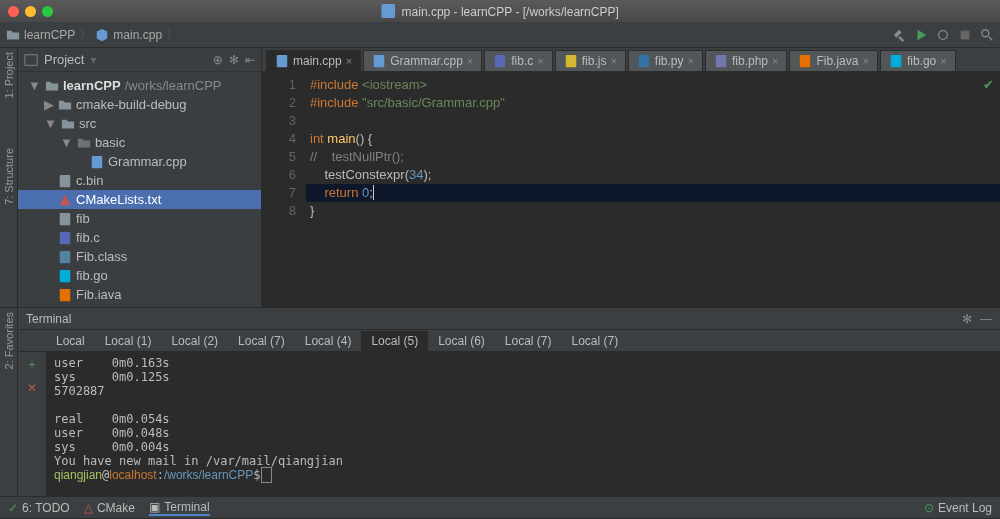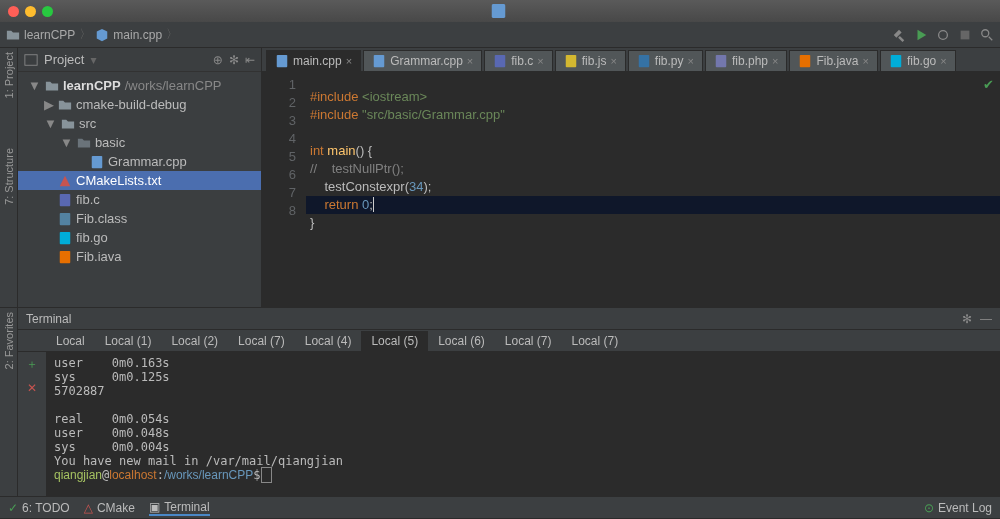--- a/index.html
+++ b/index.html
@@ -28,21 +28,21 @@
 .tree-item .pad{display:inline-block}
 .tree-item svg{flex-shrink:0}
 .dim{color:#888}
 .editor{flex:1;display:flex;flex-direction:column;background:#2b2b2b}
 .file-tabs{height:24px;background:#3c3f41;display:flex;align-items:flex-end;border-bottom:1px solid #2b2b2b;padding-left:4px}
 .file-tab{display:flex;align-items:center;gap:4px;padding:3px 8px;background:#515658;color:#bbb;font-size:12px;border:1px solid #2b2b2b;border-bottom:none;cursor:pointer;margin-right:2px}
 .file-tab.active{background:#2b2b2b}
 .file-tab .close{color:#888;font-size:11px}
 .code-area{flex:1;display:flex;background:#2b2b2b;font-family:Menlo,Consolas,monospace;font-size:13px;line-height:18px;position:relative}
 .gutter{width:44px;text-align:right;color:#606366;padding:4px 10px 4px 4px;user-select:none}
-.code{flex:1;padding:16px 0;white-space:pre}
+.code{flex:1;padding:4px 0;white-space:pre}
 .code-line{padding-left:4px}
 .code-line.cur{background:#0f172a}
 .kw{color:#cc7832}.str{color:#6a8759}.cmt{color:#808080}.num{color:#6897bb}.fn{color:#ffc66d}.inc{color:#cc7832}
 .caret{border-right:1px solid #ccc}
 .check{position:absolute;right:6px;top:4px;color:#499c54}
 .terminal-wrap{height:189px;border-top:1px solid #2b2b2b;background:#2b2b2b;display:flex}
 .term-side{width:18px;background:#3c3f41;border-right:1px solid #2b2b2b;display:flex;flex-direction:column;align-items:center;padding-top:4px;gap:50px}
 .term-main{flex:1;display:flex;flex-direction:column}
 .term-header{height:22px;background:#3c3f41;display:flex;align-items:center;padding:0 8px;border-bottom:1px solid #2b2b2b}
 .term-header .tools{margin-left:auto;display:flex;gap:8px;color:#888}
@@ -66,20 +66,21 @@
 <div class="titlebar">
   <div class="traffic">
     <div class="dot r"></div>
     <div class="dot y"></div>
     <div class="dot g"></div>
   </div>
   <div class="title">
     <svg class="ic" viewBox="0 0 16 16">
         <rect width="16" height="16" fill="#659ad2" rx="2"></rect>
       </svg>
+    <span>main.cpp - learnCPP - [/works/learnCPP]</span>
   </div>
 </div>
 
 <div class="navbar">
   <div class="navpath">
     <svg class="ic" viewBox="0 0 16 16">
         <path fill="#87939a" d="M1 3h5l2 2h7v8H1z"></path>
       </svg>
     <span>learnCPP</span>
     <span class="chev">〉</span>
@@ -162,27 +163,43 @@
           <span>basic</span>
         </div>
         <div class="tree-item">
           <span class="pad" style="width:50px"></span>
           <span style="width:10px"></span>
           <svg class="ic" viewBox="0 0 16 16">
             <rect width="12" height="14" x="2" y="1" fill="#659ad2" rx="1"></rect>
           </svg>
           <span>Grammar.cpp</span>
         </div>
+        <div class="tree-item">
+          <span class="pad" style="width:18px"></span>
+          <span style="width:10px"></span>
+          <svg class="ic" viewBox="0 0 16 16">
+            <rect width="12" height="14" x="2" y="1" fill="#87939a" rx="1"></rect>
+          </svg>
+          <span>c.bin</span>
+        </div>
         <div class="tree-item sel">
           <span class="pad" style="width:18px"></span>
           <span style="width:10px"></span>
           <svg class="ic" viewBox="0 0 16 16">
             <polygon fill="#c75450" points="8,2 14,14 2,14"></polygon>
           </svg>
           <span>CMakeLists.txt</span>
+        </div>
+        <div class="tree-item">
+          <span class="pad" style="width:18px"></span>
+          <span style="width:10px"></span>
+          <svg class="ic" viewBox="0 0 16 16">
+            <rect width="12" height="14" x="2" y="1" fill="#87939a" rx="1"></rect>
+          </svg>
+          <span>fib</span>
         </div>
         <div class="tree-item">
           <span class="pad" style="width:18px"></span>
           <span style="width:10px"></span>
           <svg class="ic" viewBox="0 0 16 16">
             <rect width="12" height="14" x="2" y="1" fill="#5968b2" rx="1"></rect>
           </svg>
           <span>fib.c</span>
         </div>
         <div class="tree-item">

